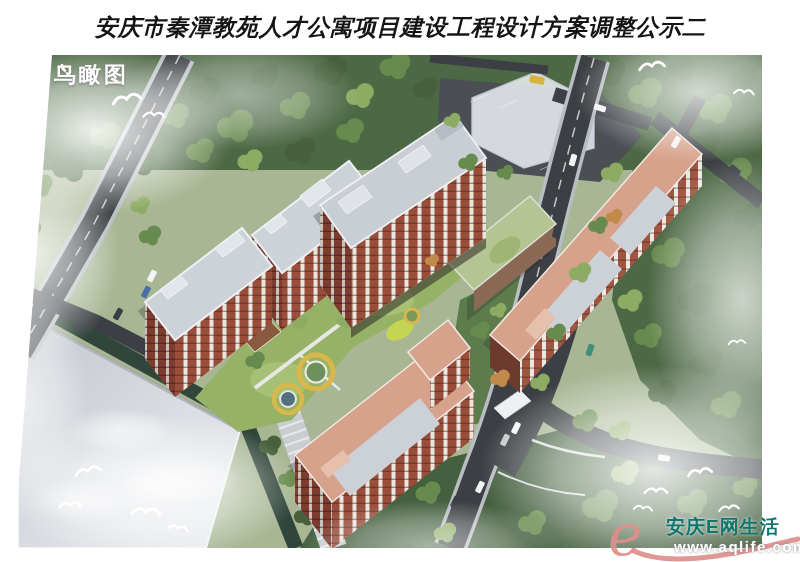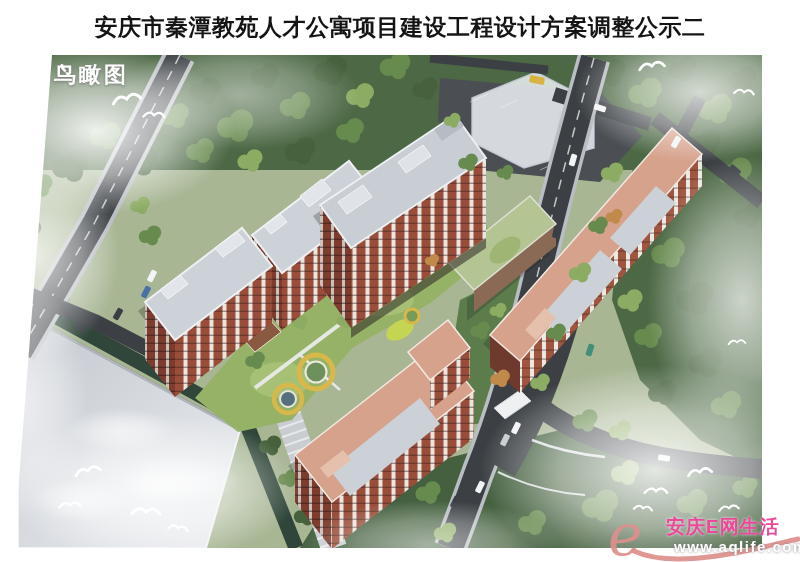--- a/index.html
+++ b/index.html
@@ -1,28 +1,28 @@
 <!DOCTYPE html>
 <html><head>
 <meta charset="utf-8">
 <style>
   html,body{margin:0;padding:0;background:#ffffff;}
   .page{position:relative;width:800px;height:562px;background:#ffffff;overflow:hidden;
         font-family:"Liberation Sans","DejaVu Sans",sans-serif;}
   .title-bar{position:absolute;left:0;top:0;width:800px;height:55px;
-             display:flex;align-items:center;justify-content:center;}
+             display:flex;align-items:center;justify-content:center;font-style:italic;}
   .title-bar h1{margin:0;font-size:23px;font-weight:700;color:#141414;letter-spacing:0.5px;}
   .photo{position:absolute;left:18px;top:55px;width:744px;height:493px;
          background:#a8b694;overflow:hidden;}
   .photo svg.scene{position:absolute;left:0;top:0;width:100%;height:100%;display:block;}
   .view-label{position:absolute;left:36px;top:5px;font-size:22px;font-weight:700;color:#ffffff;
               letter-spacing:3px;text-shadow:0 1px 3px rgba(110,110,110,.85);}
   .watermark{position:absolute;left:604px;top:506px;width:196px;height:56px;pointer-events:none;}
   .wm-swoosh{position:absolute;left:0;top:0;width:196px;height:56px;}
-  .wm-brand{position:absolute;left:62px;top:8px;font-size:19px;font-weight:700;color:#ec4899;
+  .wm-brand{position:absolute;left:62px;top:8px;font-size:19px;font-weight:700;color:#0f766e;
             letter-spacing:1px;text-shadow:0 0 3px rgba(255,255,255,.85);white-space:nowrap;}
   .wm-url{position:absolute;left:70px;top:32px;font-size:15px;font-weight:700;color:#ffffff;
           letter-spacing:1.5px;text-shadow:0 0 3px rgba(120,120,120,.95);white-space:nowrap;}
 </style>
 </head>
 <body>
 
 <div class="page">
 
   <div class="title-bar">

